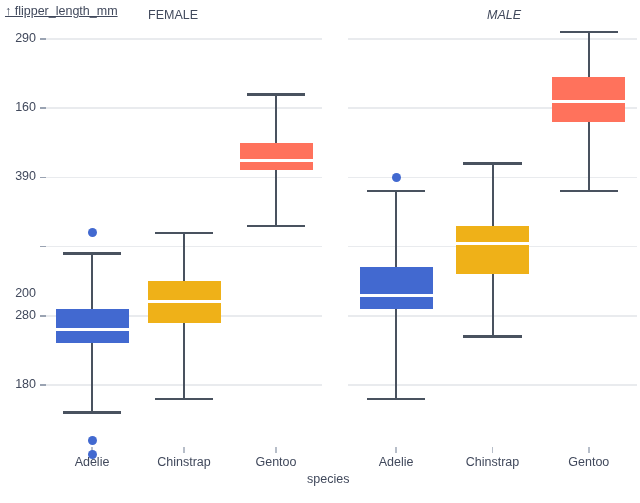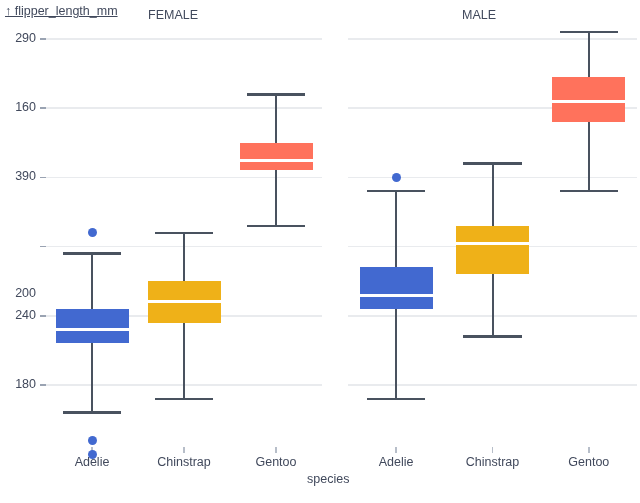--- a/index.html
+++ b/index.html
@@ -38,21 +38,21 @@
   }
   .facet-title {
     position: absolute;
     font-size: 12.5px;
     color: #41495c;
     text-align: center;
     white-space: nowrap;
     top: 8px;
   }
   #facet-title-female { left: 148px; }
-  #facet-title-male   { left: 462px; }
+  #facet-title-male   { left: 487px; font-style: italic; }
 
   .ytick-label {
     position: absolute;
     font-size: 12.5px;
     color: #41495c;
     text-align: right;
     width: 34px;
     left: 2px;
     white-space: nowrap;
   }
@@ -119,21 +119,21 @@
 
   <div class="facet-title" id="facet-title-female">FEMALE</div>
 
   <div class="facet-title" id="facet-title-male">MALE</div>
 
   <div class="axis-title" id="x-axis-title">species</div>
 
   <div id="y-ticks">
       <div class="ytick-label" style="top: 377px;">180</div>
       <div class="ytick-dash" style="top: 384.25px;"></div>
-      <div class="ytick-label" style="top: 307.8px;">240</div>
+      <div class="ytick-label" style="top: 307.8px;">280</div>
       <div class="ytick-dash" style="top: 315.05px;"></div>
       <div class="ytick-label" style="top: 253px; margin-top: 33px;">200</div>
       <div class="ytick-dash" style="top: 245.85px;"></div>
       <div class="ytick-label" style="top: 169.4px;">390</div>
       <div class="ytick-dash" style="top: 176.65px;"></div>
       <div class="ytick-label" style="top: 100.2px;">160</div>
       <div class="ytick-dash" style="top: 107.45px;"></div>
       <div class="ytick-label" style="top: 31px;">290</div>
       <div class="ytick-dash" style="top: 38.25px;"></div>
     </div>

